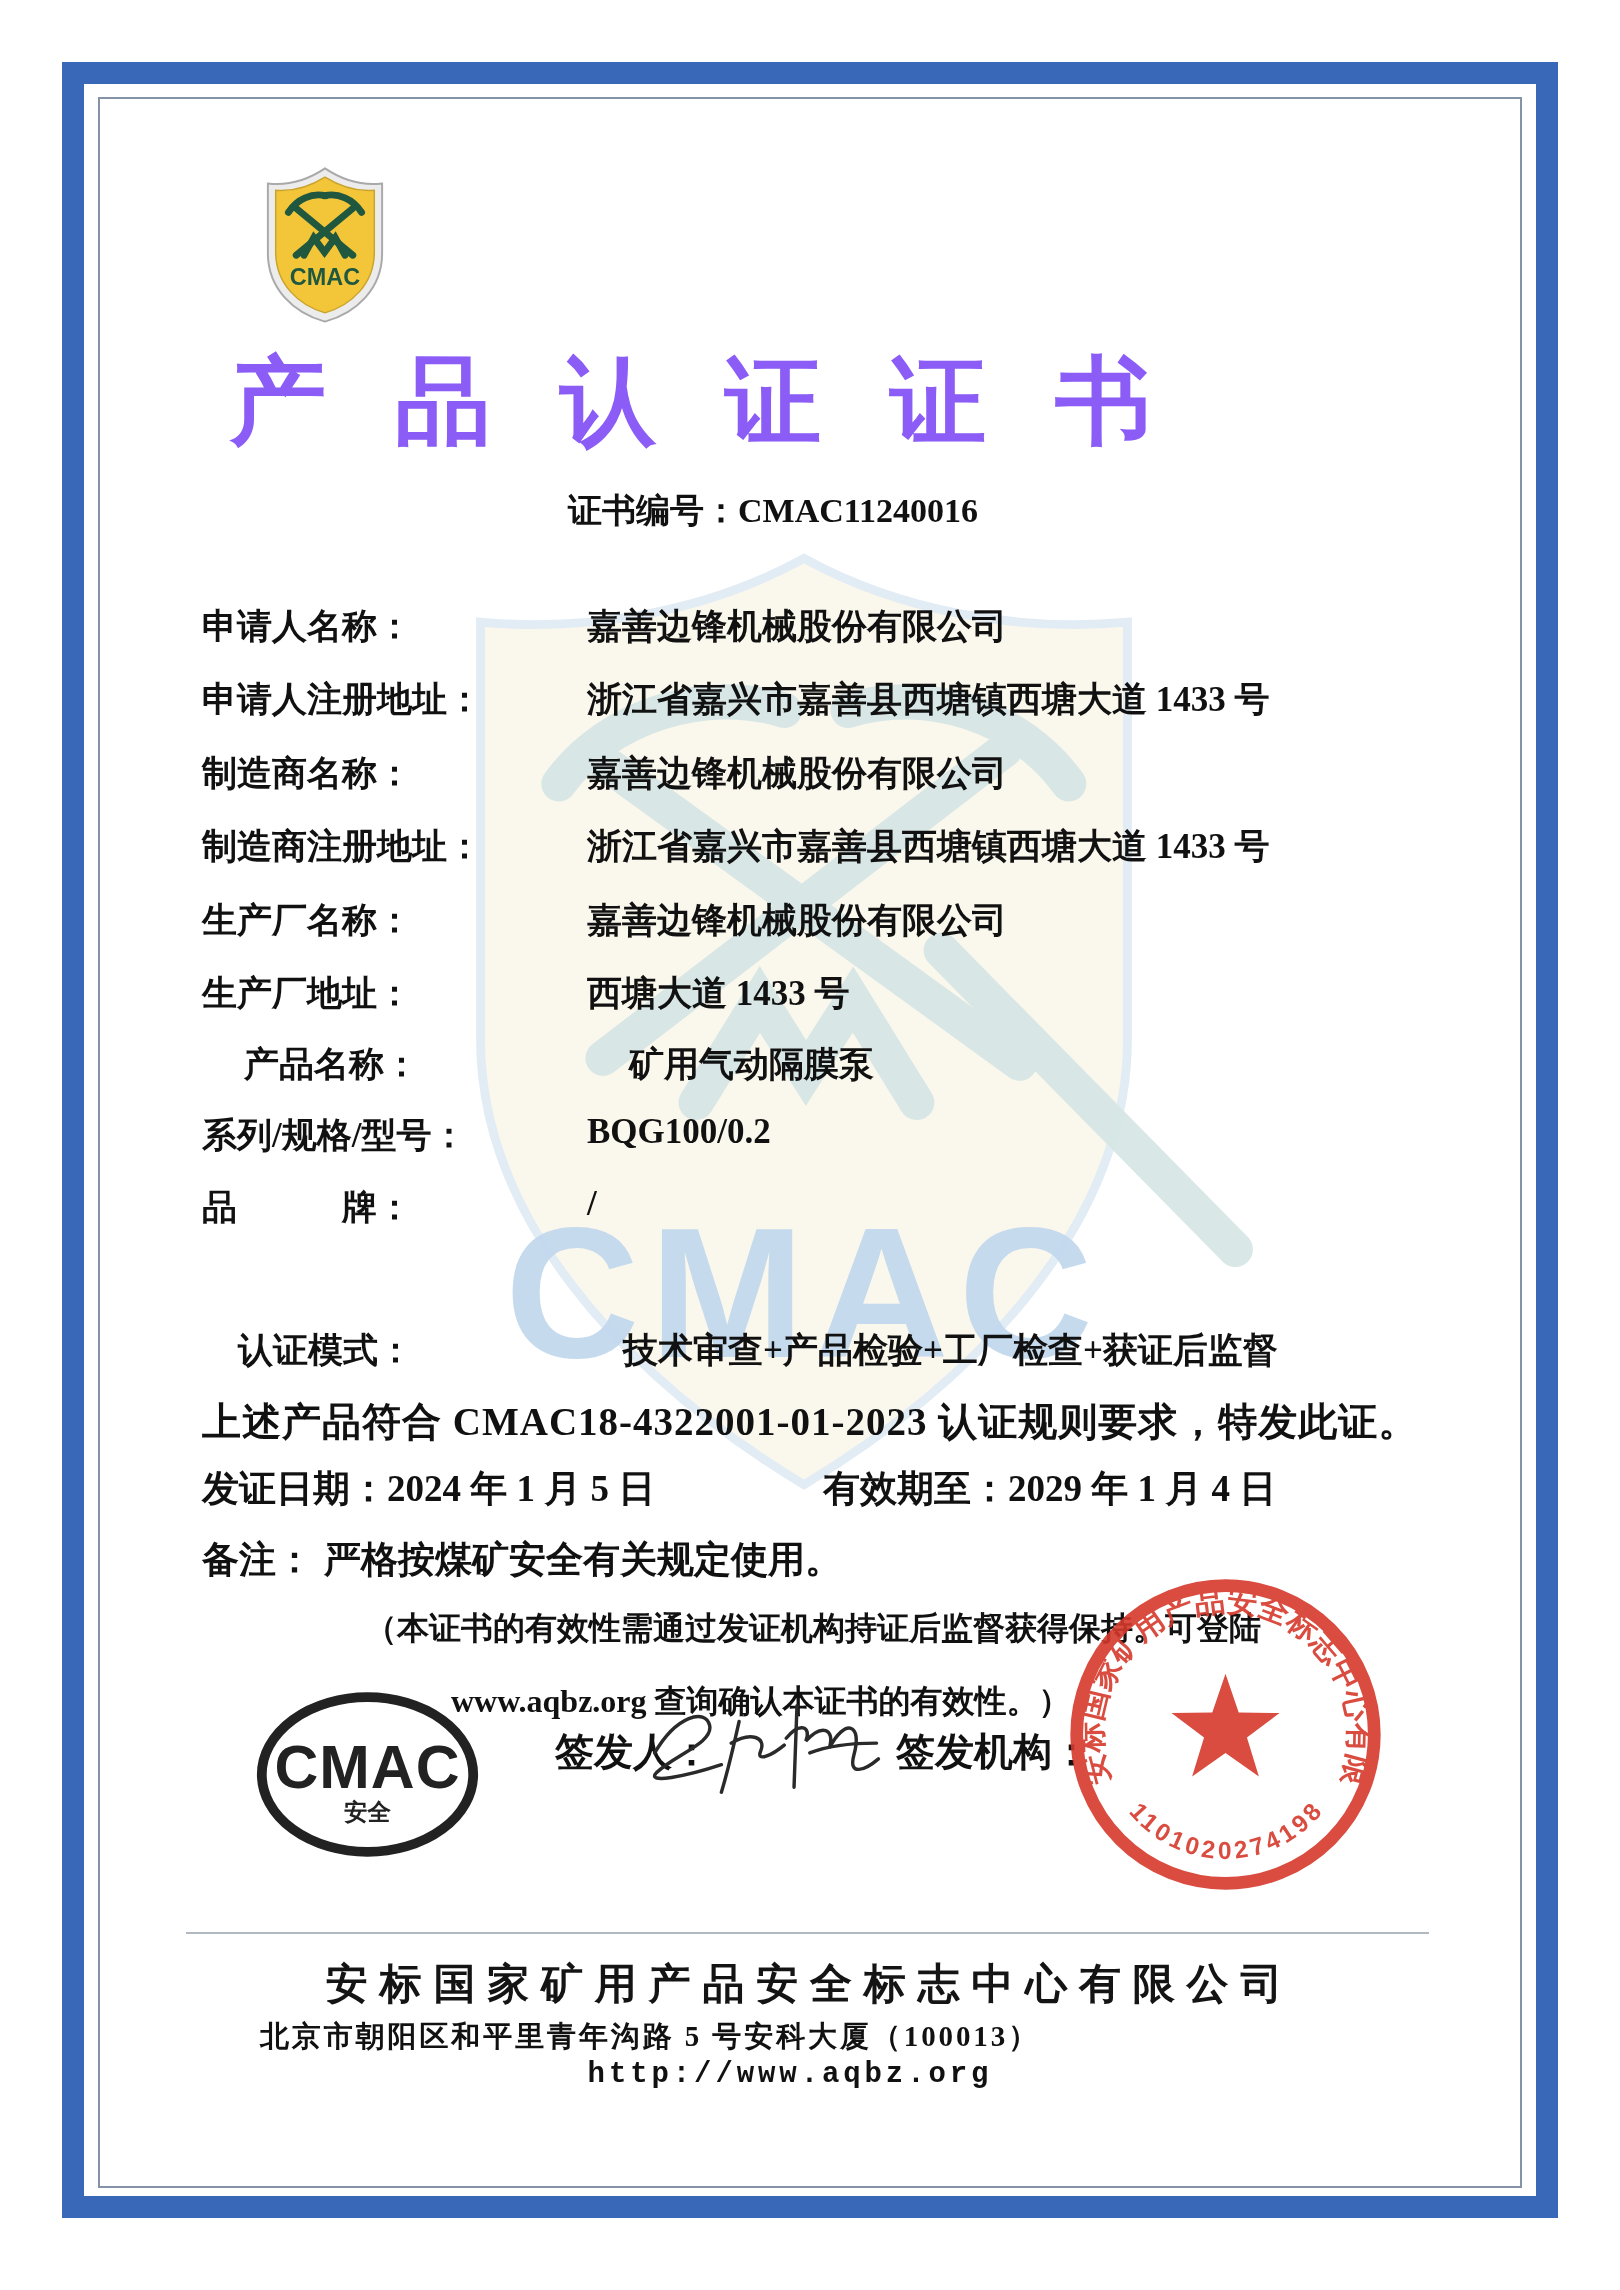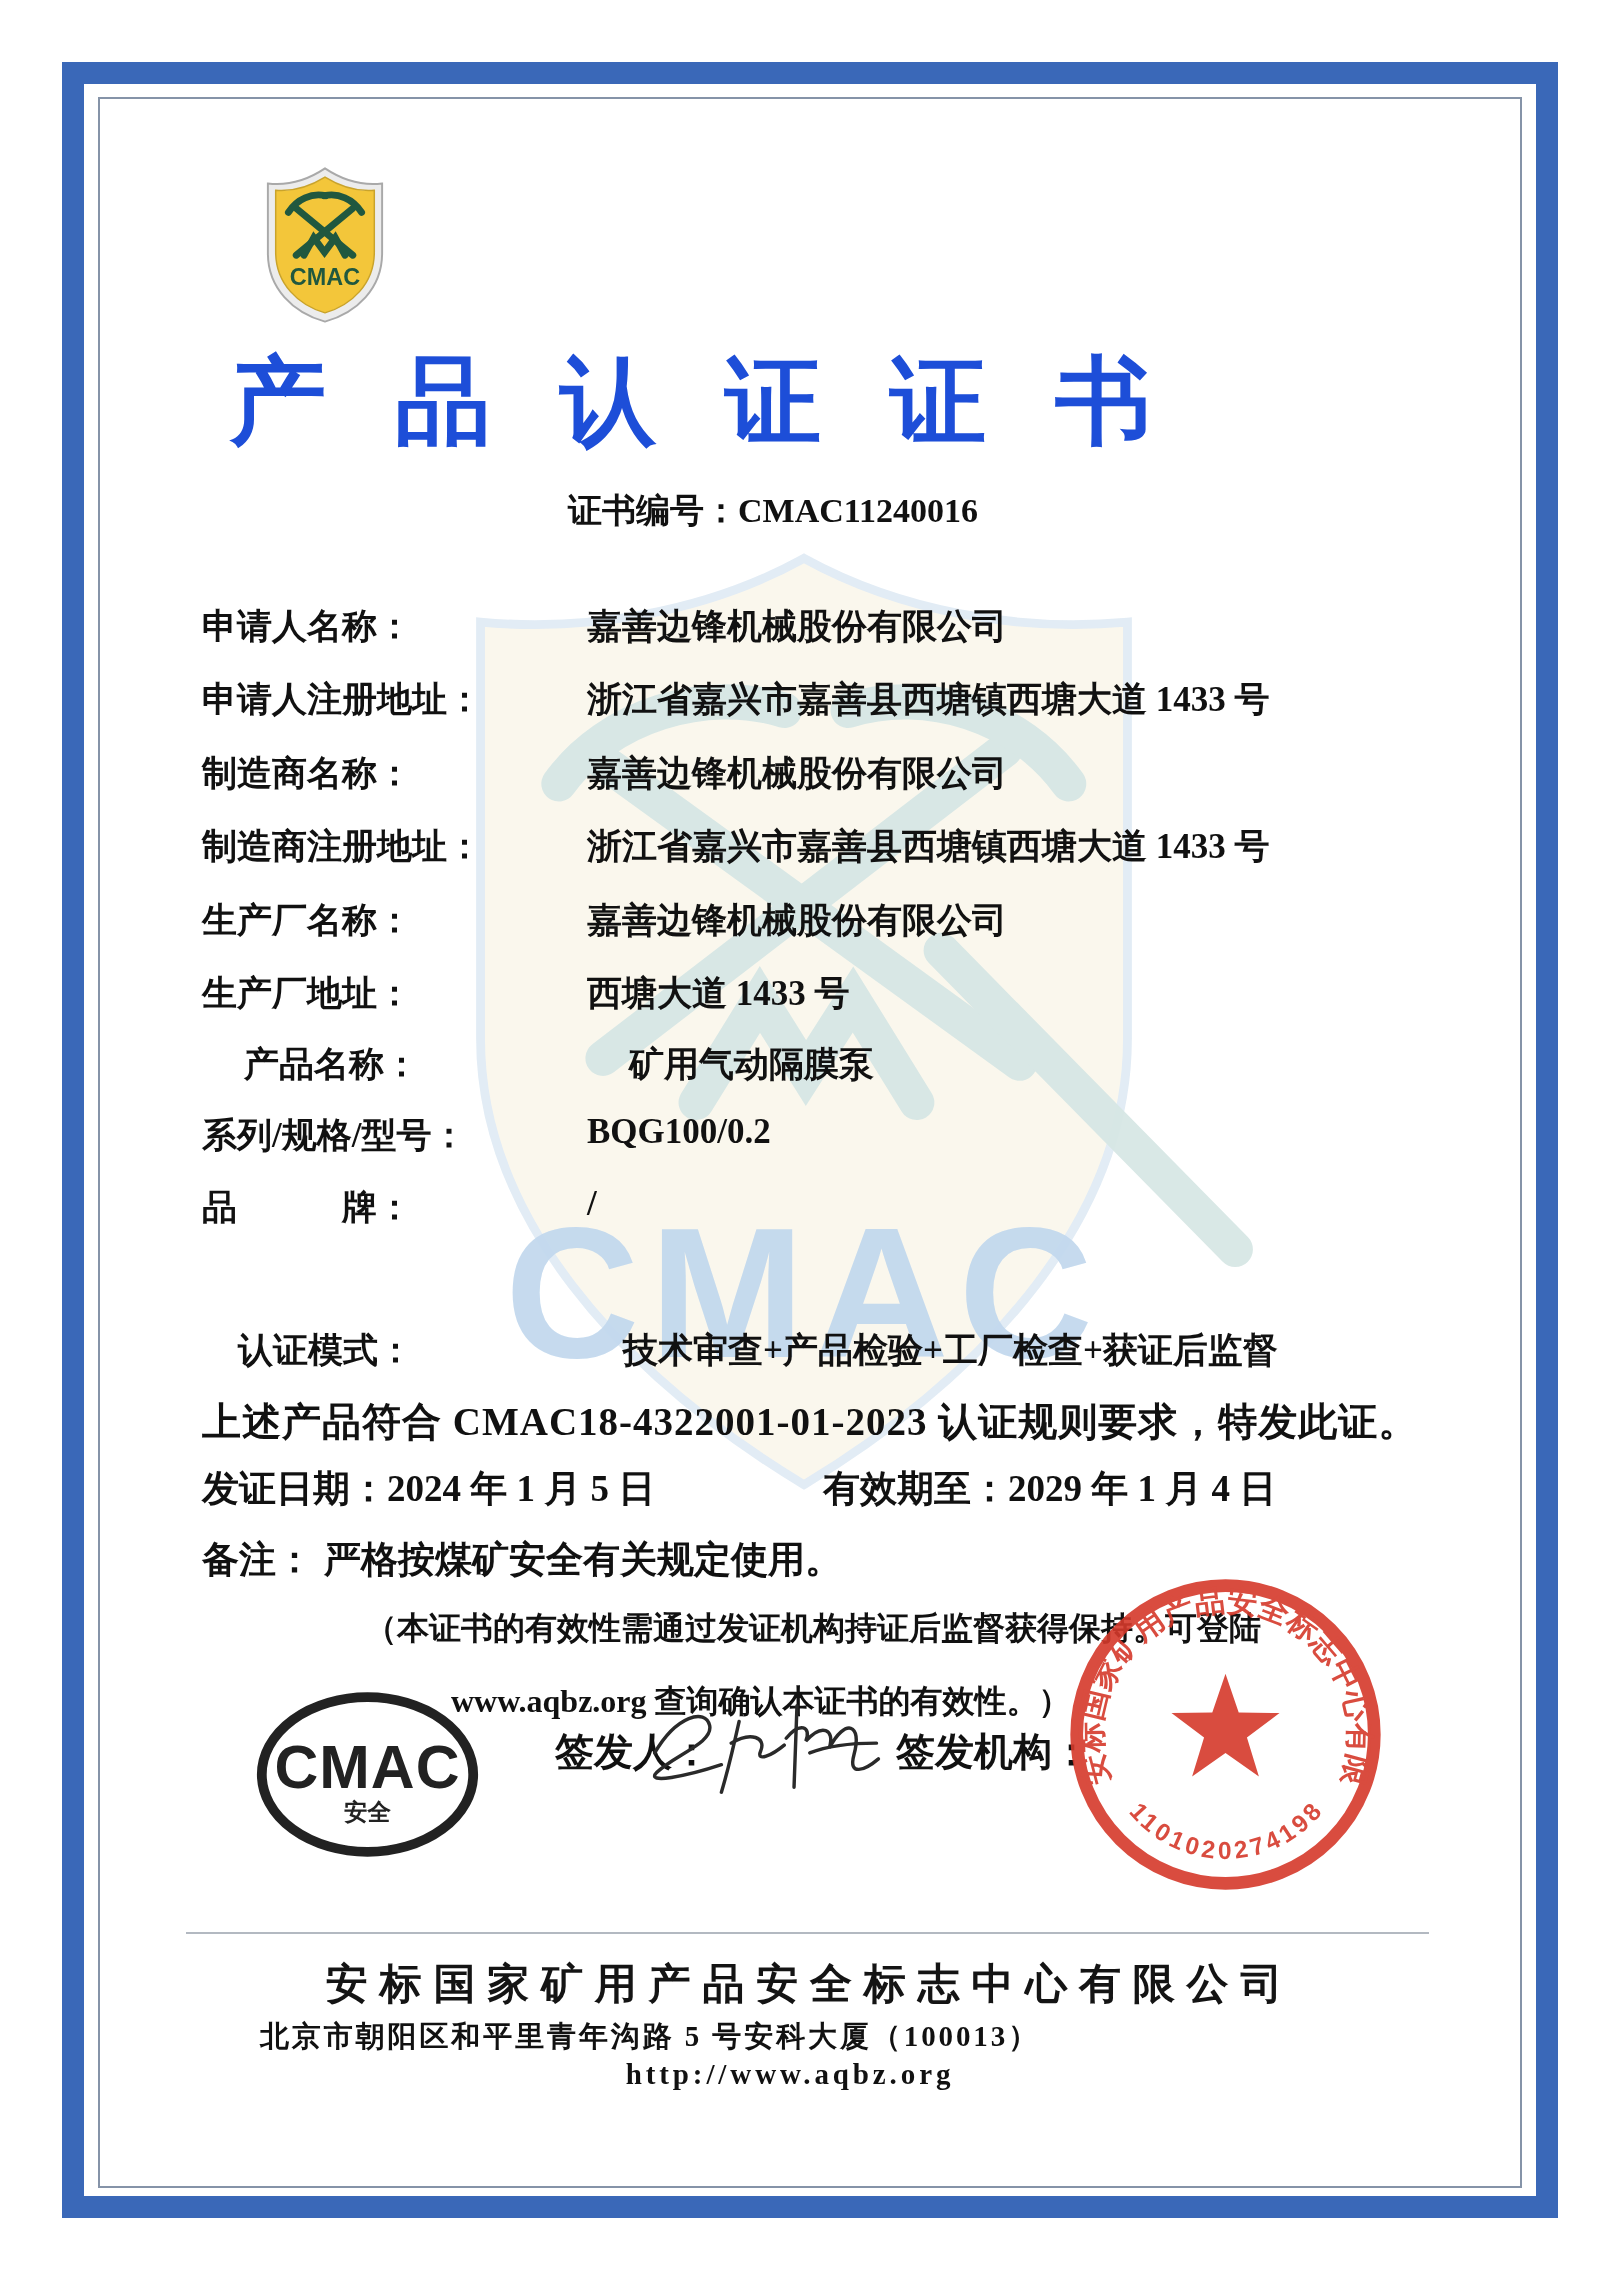--- a/index.html
+++ b/index.html
@@ -11,21 +11,21 @@
   #blue-frame{position:absolute;left:62px;top:62px;right:62px;bottom:73px;
     border:22.5px solid #3a68b8;}
   #thin-frame{position:absolute;left:98px;top:97px;right:98px;bottom:103px;
     border:2px solid #8593a8;}
   
   #watermark{position:absolute;left:353px;top:529px;z-index:1;pointer-events:none;}
   
   .abs{position:absolute;z-index:2;white-space:nowrap;}
   #shield-logo{left:263px;top:165px;}
   #title{left:230px;top:338px;font-family:"Liberation Sans","DejaVu Sans",sans-serif;
-    font-size:96px;font-weight:900;letter-spacing:69px;color:#1d4ed8;}
+    font-size:96px;font-weight:900;letter-spacing:69px;color:#8b5cf6;}
   #cert-no-line{left:568px;top:488px;font-size:34px;font-weight:bold;}
   .row{left:202px;font-size:35px;font-weight:bold;}
   .row .lab{display:inline-block;}
   .row .val{position:absolute;left:385px;top:0;} 
   .r1{top:603px;} .r2{top:676px;text-align:center;} .r3{top:750px;} .r4{top:823px;}
   .r5{top:897px;} .r6{top:970px;} .r7{top:1041px;margin-left:42px;} .r8{top:1112px;}
   .r9{top:1184px;} .r10{top:1256px;} .r11{top:1327px;margin-left:36px;}
   #statement{left:202px;top:1395px;font-size:39px;font-weight:bold;letter-spacing:1px;}
   #date-row{left:202px;top:1464px;font-size:37px;font-weight:bold;}
   #valid-until{position:absolute;left:621px;top:0;} 
@@ -38,21 +38,21 @@
   #signature{left:637px;top:1694px;z-index:2;}
   #oval-logo{left:253px;top:1688px;}
   #seal{left:1063px;top:1568px;z-index:5;opacity:.9;}
   #footer-divider{left:186px;top:1932px;width:1243px;height:2px;background:#b3b9c1;}
   #footer-company{left:0;top:1956px;width:1620px;text-align:center;
     font-family:"Liberation Sans","DejaVu Sans",sans-serif;font-size:42px;font-weight:900;
     letter-spacing:11.8px;color:#141414;}
   #footer-address{left:0;top:2017px;width:1300px;text-align:center;
     font-size:29px;font-weight:600;letter-spacing:2.9px;}
   #footer-site{left:0;top:2058px;width:1580px;text-align:center;
-    font-family:Liberation Serif, serif;font-size:29px;
+    font-family:Liberation Mono, monospace;font-size:29px;
     font-weight:600;letter-spacing:3.9px;}
 </style>
 </head>
 <body>
 
 <div id="page">
 
   <div id="blue-frame"></div>
   <div id="thin-frame"></div>
 

